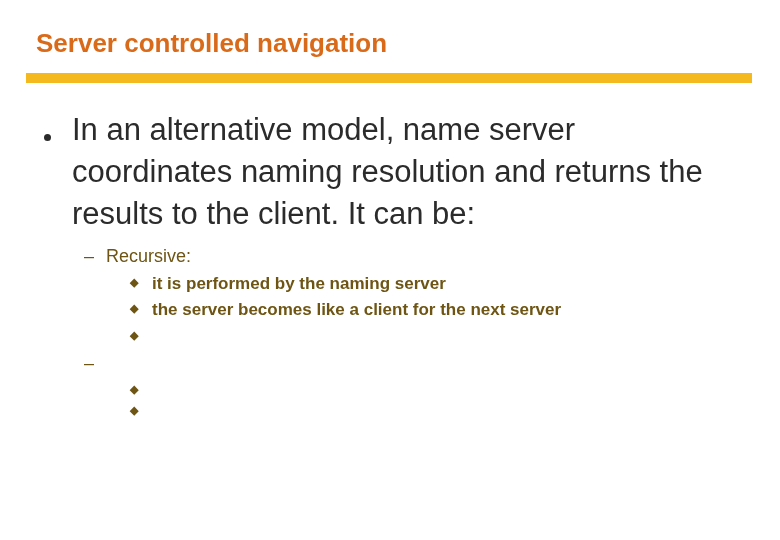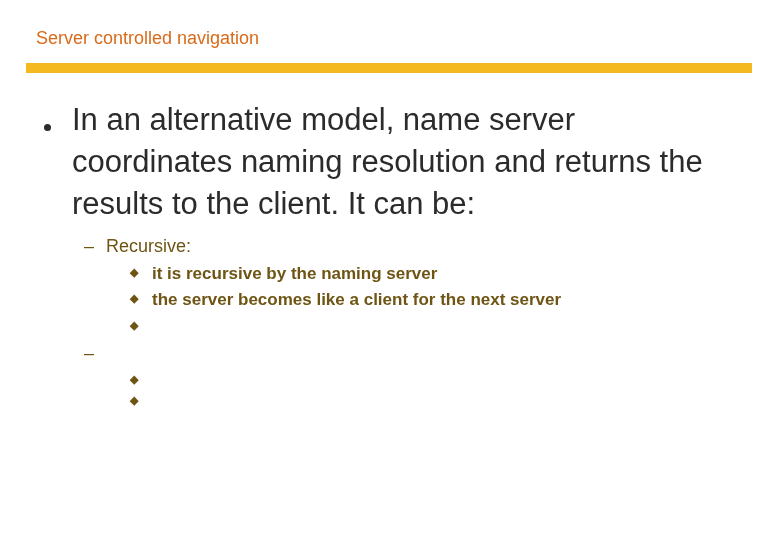--- a/index.html
+++ b/index.html
@@ -12,23 +12,23 @@
     color: #333;
   }
   .slide {
     width: 780px;
     height: 540px;
     box-sizing: border-box;
     padding: 28px 36px 36px 36px;
     position: relative;
   }
   .title {
-    font-size: 18px;
+    font-size: 26px;
     color: #D96A1A;
-    font-weight: 400;
+    font-weight: 700;
     margin: 0 0 14px 0;
     letter-spacing: 0px;
   }
   .rule {
     height: 10px;
     background: #F3B91F;
     width: 726px;
     margin-left: -10px;
   }
   .body {
@@ -104,21 +104,21 @@
       <div>In an alternative model, name server coordinates naming resolution and returns the results to the client. It can be:</div>
     </div>
 
     <div class="lvl2-wrap">
       <div class="lvl2">
         <div class="dash">–</div>
         <div>Recursive:</div>
       </div>
       <div class="lvl3">
         <div class="diamond">◆</div>
-        <div>it is recursive by the naming server</div>
+        <div>it is performed by the naming server</div>
       </div>
       <div class="lvl3">
         <div class="diamond">◆</div>
         <div>the server becomes like a client for the next server</div>
       </div>
       <div class="lvl3">
         <div class="diamond">◆</div>
       </div>
 
       <div class="lvl2">

